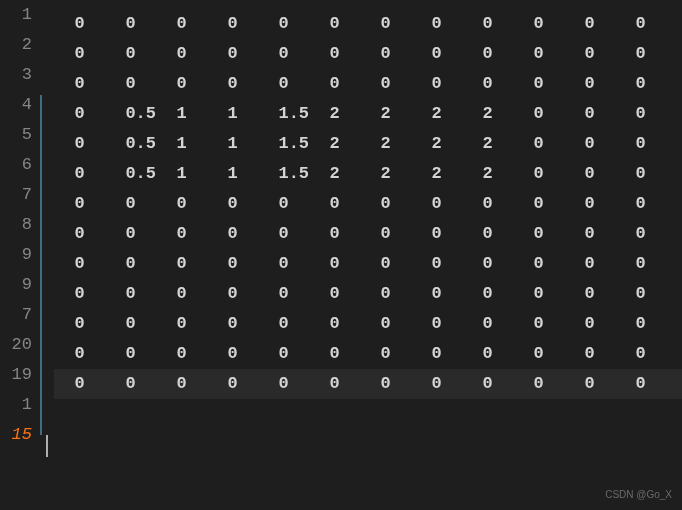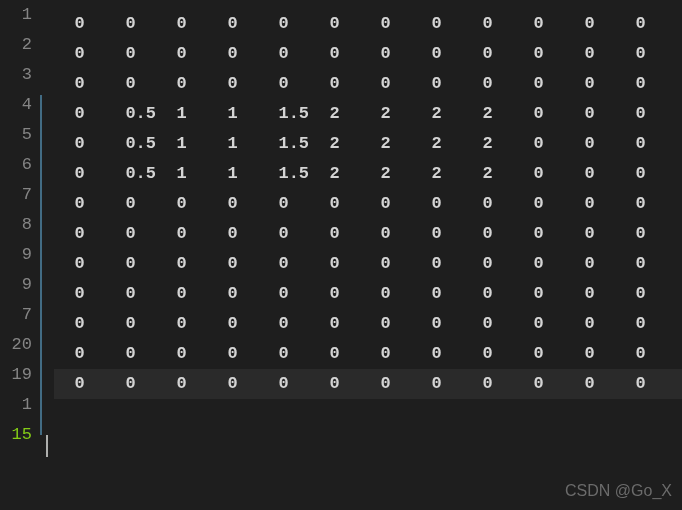--- a/index.html
+++ b/index.html
@@ -2,30 +2,30 @@
 <html><head>
 <meta charset="utf-8">
 <style>
   html,body{margin:0;padding:0;background:#1e1e1e;color:#d4d4d4;
     font-family:Consolas,"Courier New",monospace;font-size:17px;
     width:682px;height:510px;overflow:hidden;}
   .editor{position:relative;width:682px;height:510px;}
   .gutter{position:absolute;left:0;top:0;width:36px;text-align:right;
     color:#858585;user-select:none;}
   .gutter .ln{height:30px;line-height:30px;padding-right:4px;}
-  .gutter .ln.active{color:#84cc16;}
+  .gutter .ln.active{color:#f97316;font-style:italic;}
   .vbar{position:absolute;left:40px;top:95px;width:2px;height:340px;
     background:#5aa0c8;opacity:.6;}
   .code{position:absolute;left:54px;top:9px;right:0;font-weight:bold;}
   .row{height:30px;line-height:30px;white-space:pre;color:#d4d4d4;}
   .row.hl{background:#2a2a2a;}
   .cursor{position:absolute;left:46px;top:435px;width:2px;height:22px;
     background:#aeafad;}
   .watermark{position:absolute;right:10px;bottom:10px;color:#6b6b6b;
-    font-size:16px;font-family:Arial,sans-serif;}
+    font-size:10px;font-family:Arial,sans-serif;}
 </style>
 </head>
 <body>
 
 <div class="editor">
   <div class="gutter" id="gutter">
       <div class="ln">1</div>
       <div class="ln">2</div>
       <div class="ln">3</div>
       <div class="ln">4</div>

